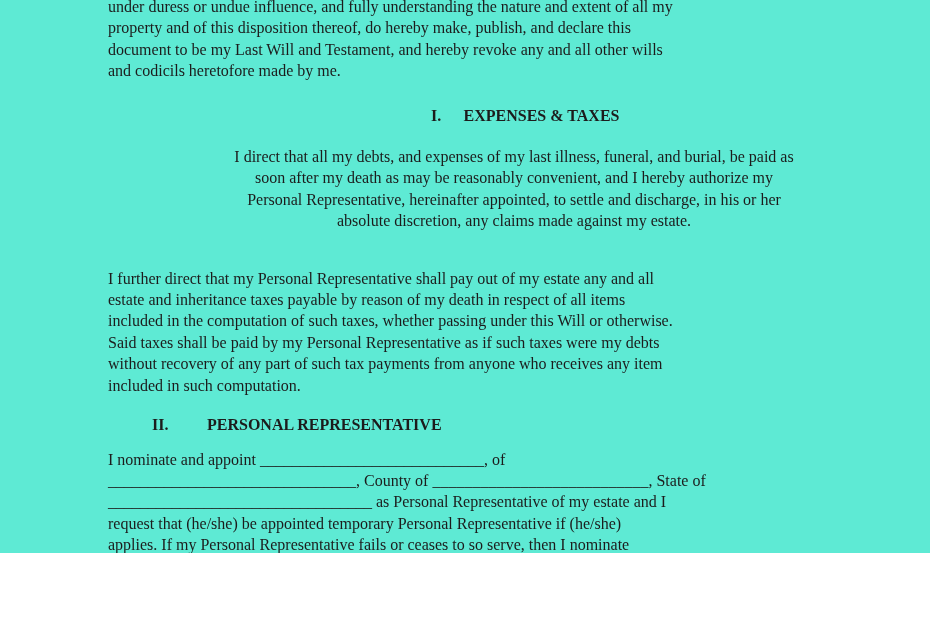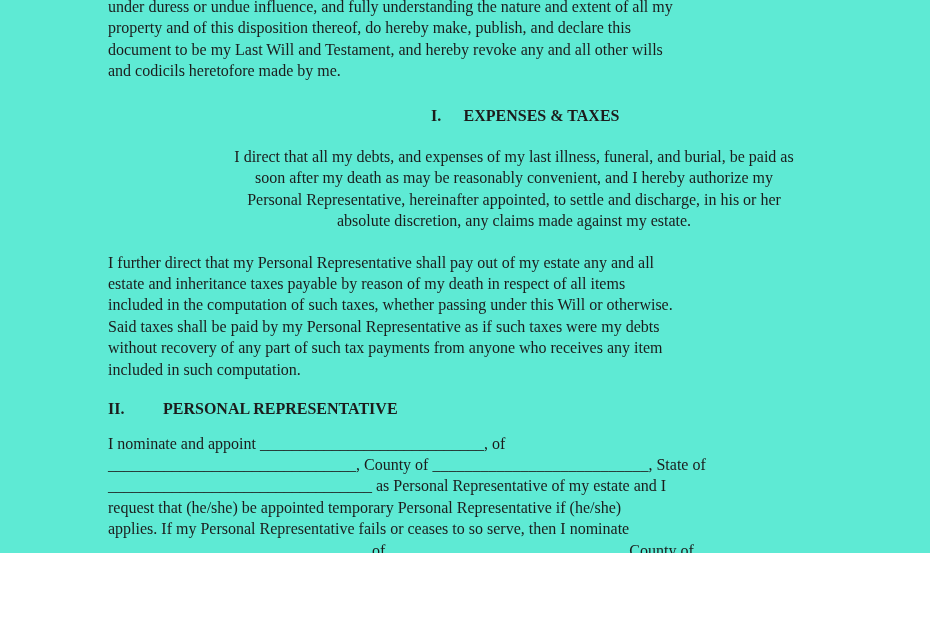--- a/index.html
+++ b/index.html
@@ -32,22 +32,22 @@
   .heading {
     font-weight: bold;
     white-space: nowrap;
   }
   .heading .num {
     display: inline-block;
     width: 55px;
   }
   .heading-1 { margin-top: 23px; text-align: center; }
   .para-2    { margin-top: 20px; text-align: center; }
-  .para-3    { margin-top: 20px; }
-  .heading-2 { margin-top: 18px; }
+  .para-3    { margin-top: 36px; }
+  .heading-2 { margin-top: 18px; margin-left: 44px; }
   .para-4    { margin-top: 13px; }
   .heading-3 { margin-top: 17px; }
 </style>
 </head>
 <body>
 
 <div class="page">
   <div class="content">
 
     <p class="para para-first">under duress or undue influence, and fully understanding the nature and extent of all my

